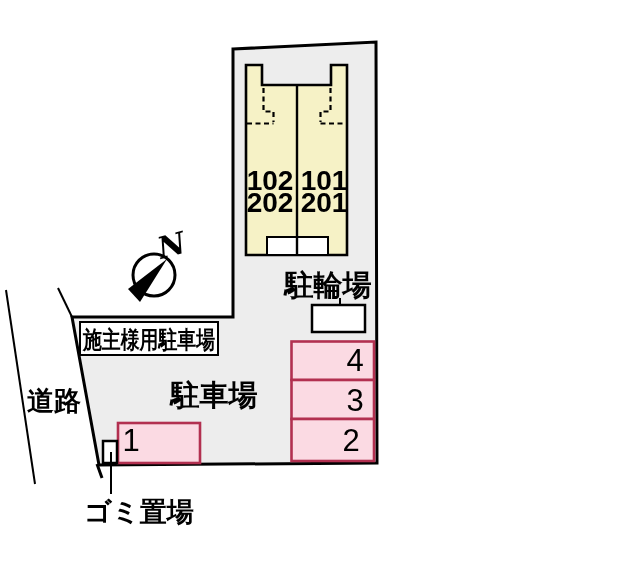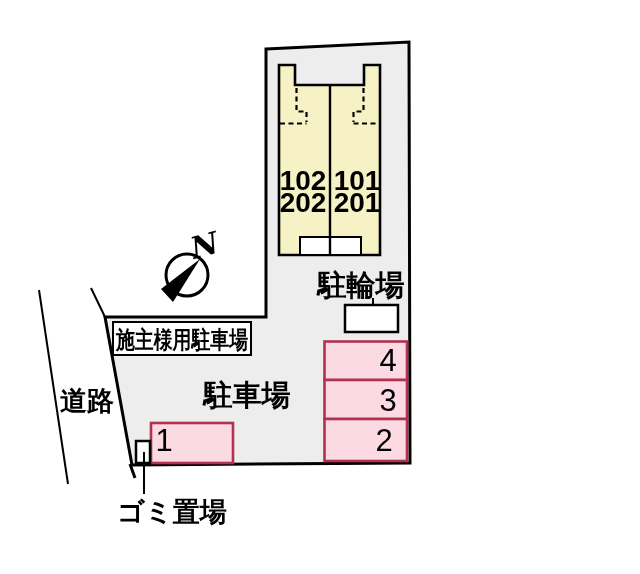--- a/index.html
+++ b/index.html
@@ -1,16 +1,16 @@
 <!DOCTYPE html>
 <html><head>
 <meta charset="utf-8">
 <style>
   html,body{margin:0;padding:0;background:#ffffff;}
-  .canvas{position:relative;width:590px;height:574px;background:#ffffff;overflow:hidden;margin-left:33px;}
+  .canvas{position:relative;width:590px;height:574px;background:#ffffff;overflow:hidden;}
   svg{position:absolute;left:0;top:0;}
   text{fill:#000000;}
   .jp{font-family:"Liberation Sans","DejaVu Sans",sans-serif;font-weight:bold;}
   .num{font-family:"Liberation Sans","DejaVu Sans",sans-serif;font-weight:normal;}
   .unitnum{font-family:"Liberation Sans","DejaVu Sans",sans-serif;font-weight:bold;}
   .north{font-family:"DejaVu Serif","Liberation Serif",serif;font-weight:bold;font-style:italic;}
   .outline{stroke:#000000;}
   .space{stroke:#b23050;stroke-width:2.6;}
   .dashed{stroke:#000000;stroke-width:2.2;fill:none;stroke-dasharray:5 3.5;}
   .whitebox{fill:#ffffff;stroke:#000000;}

